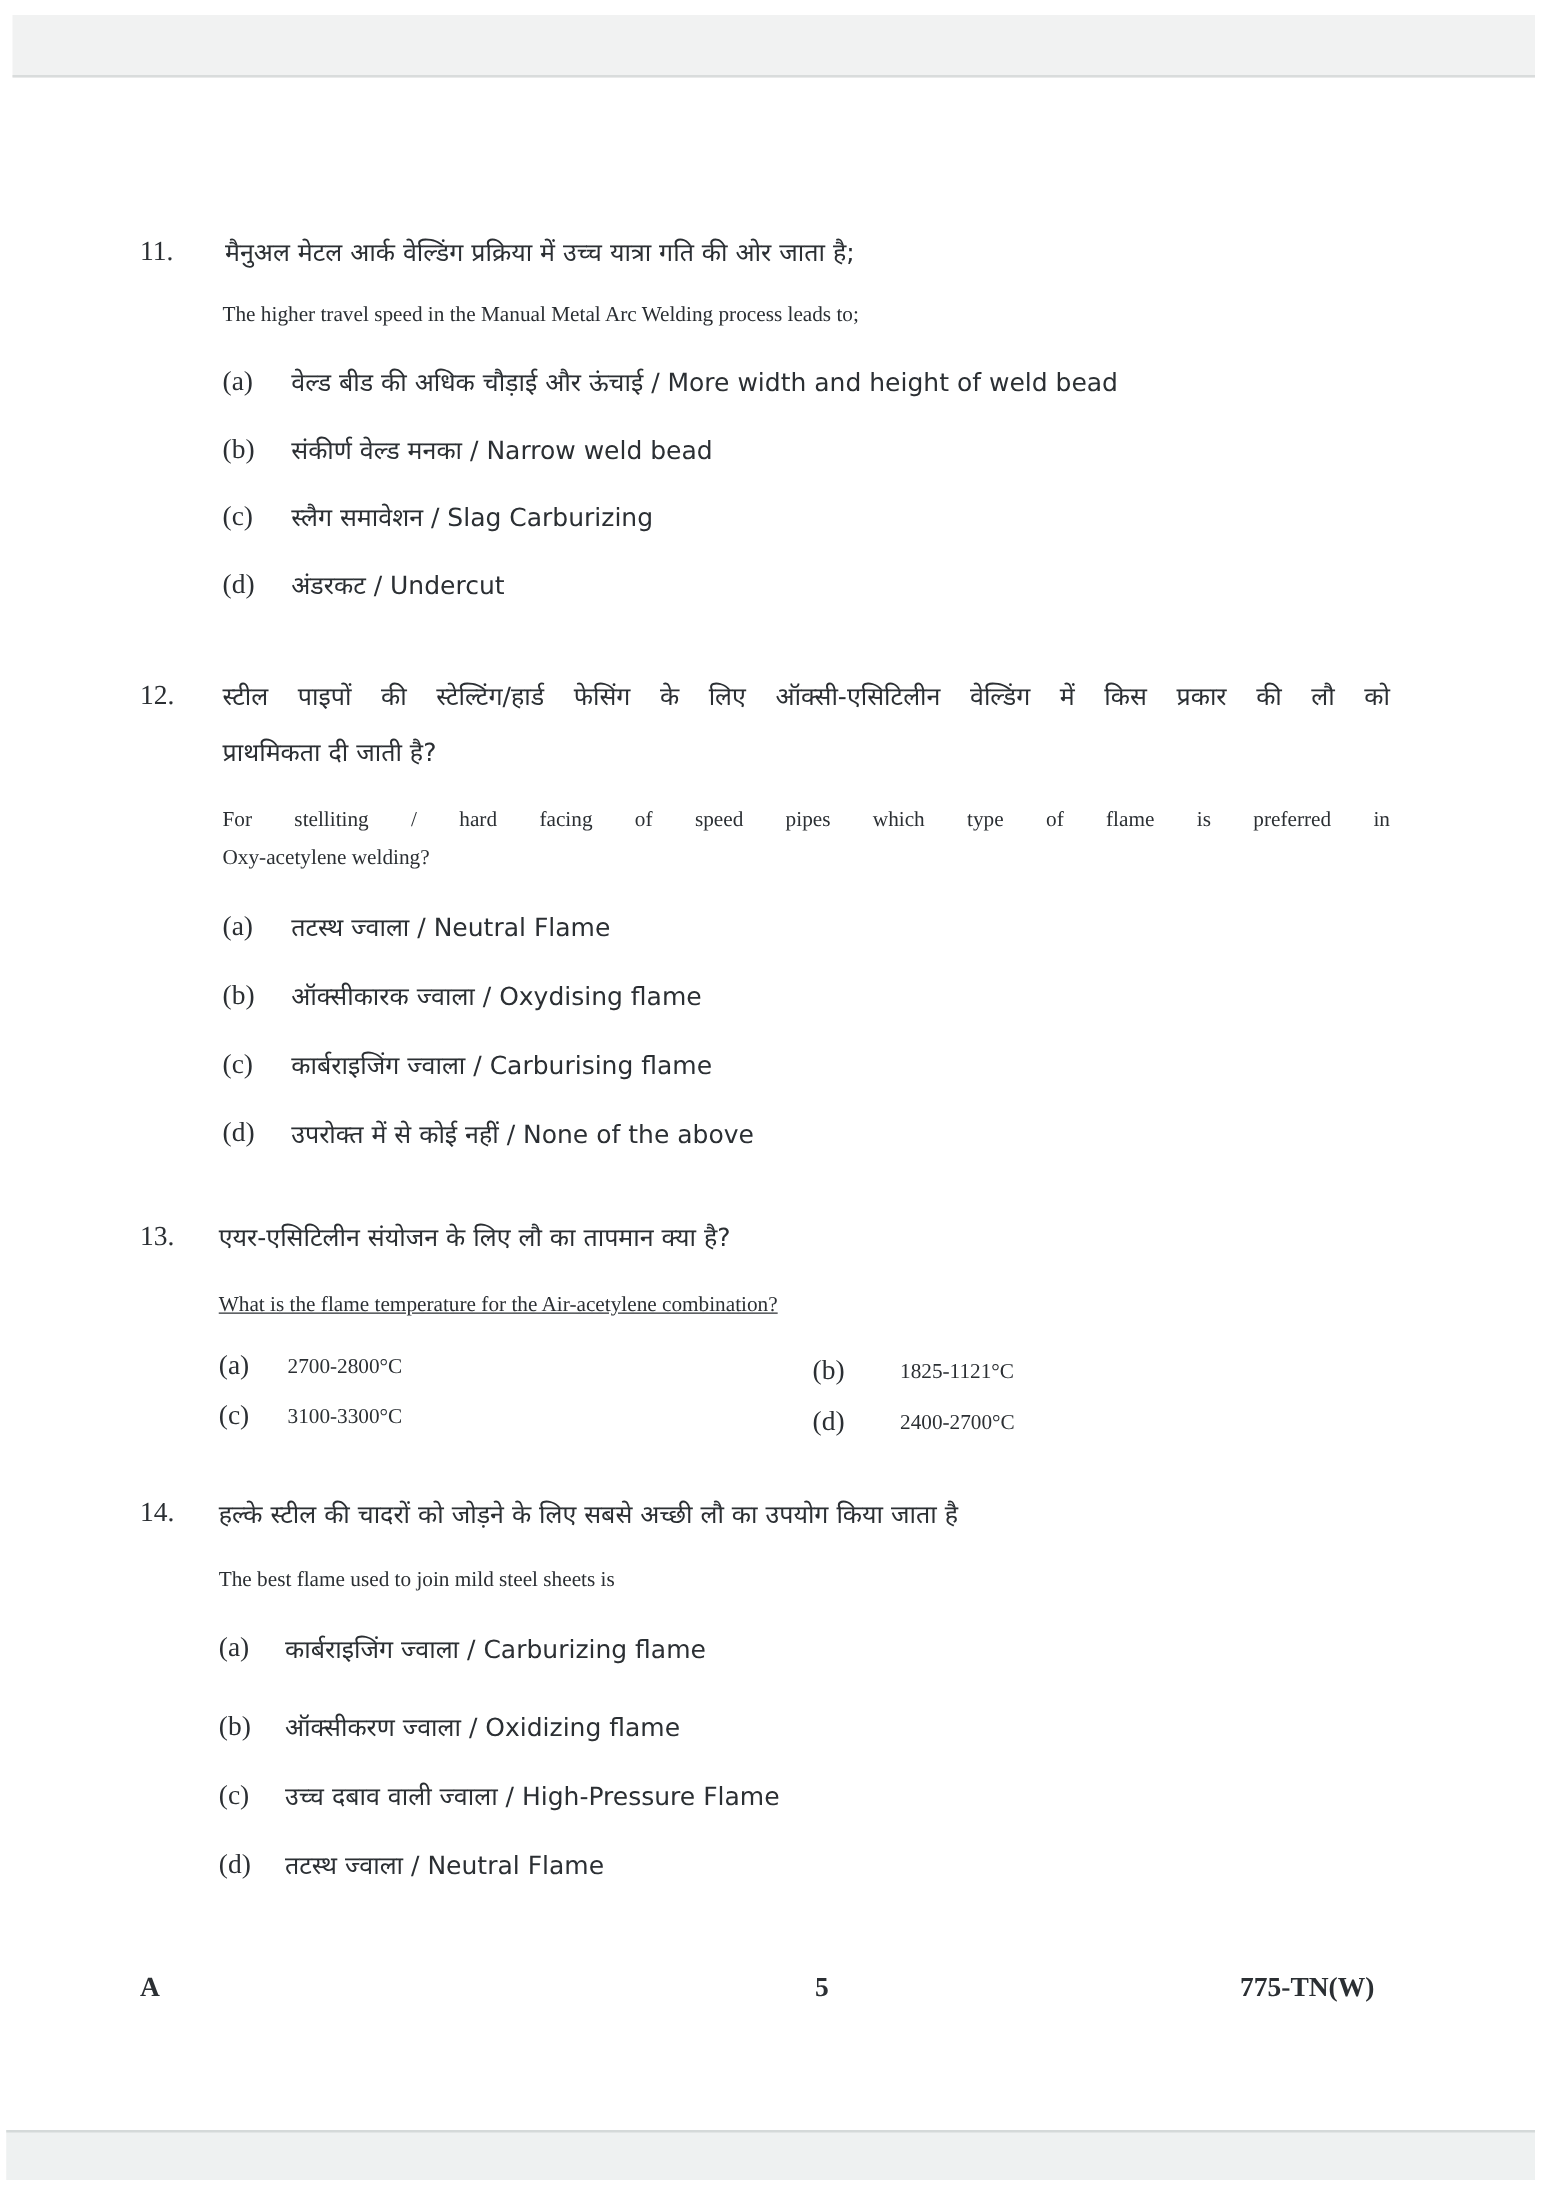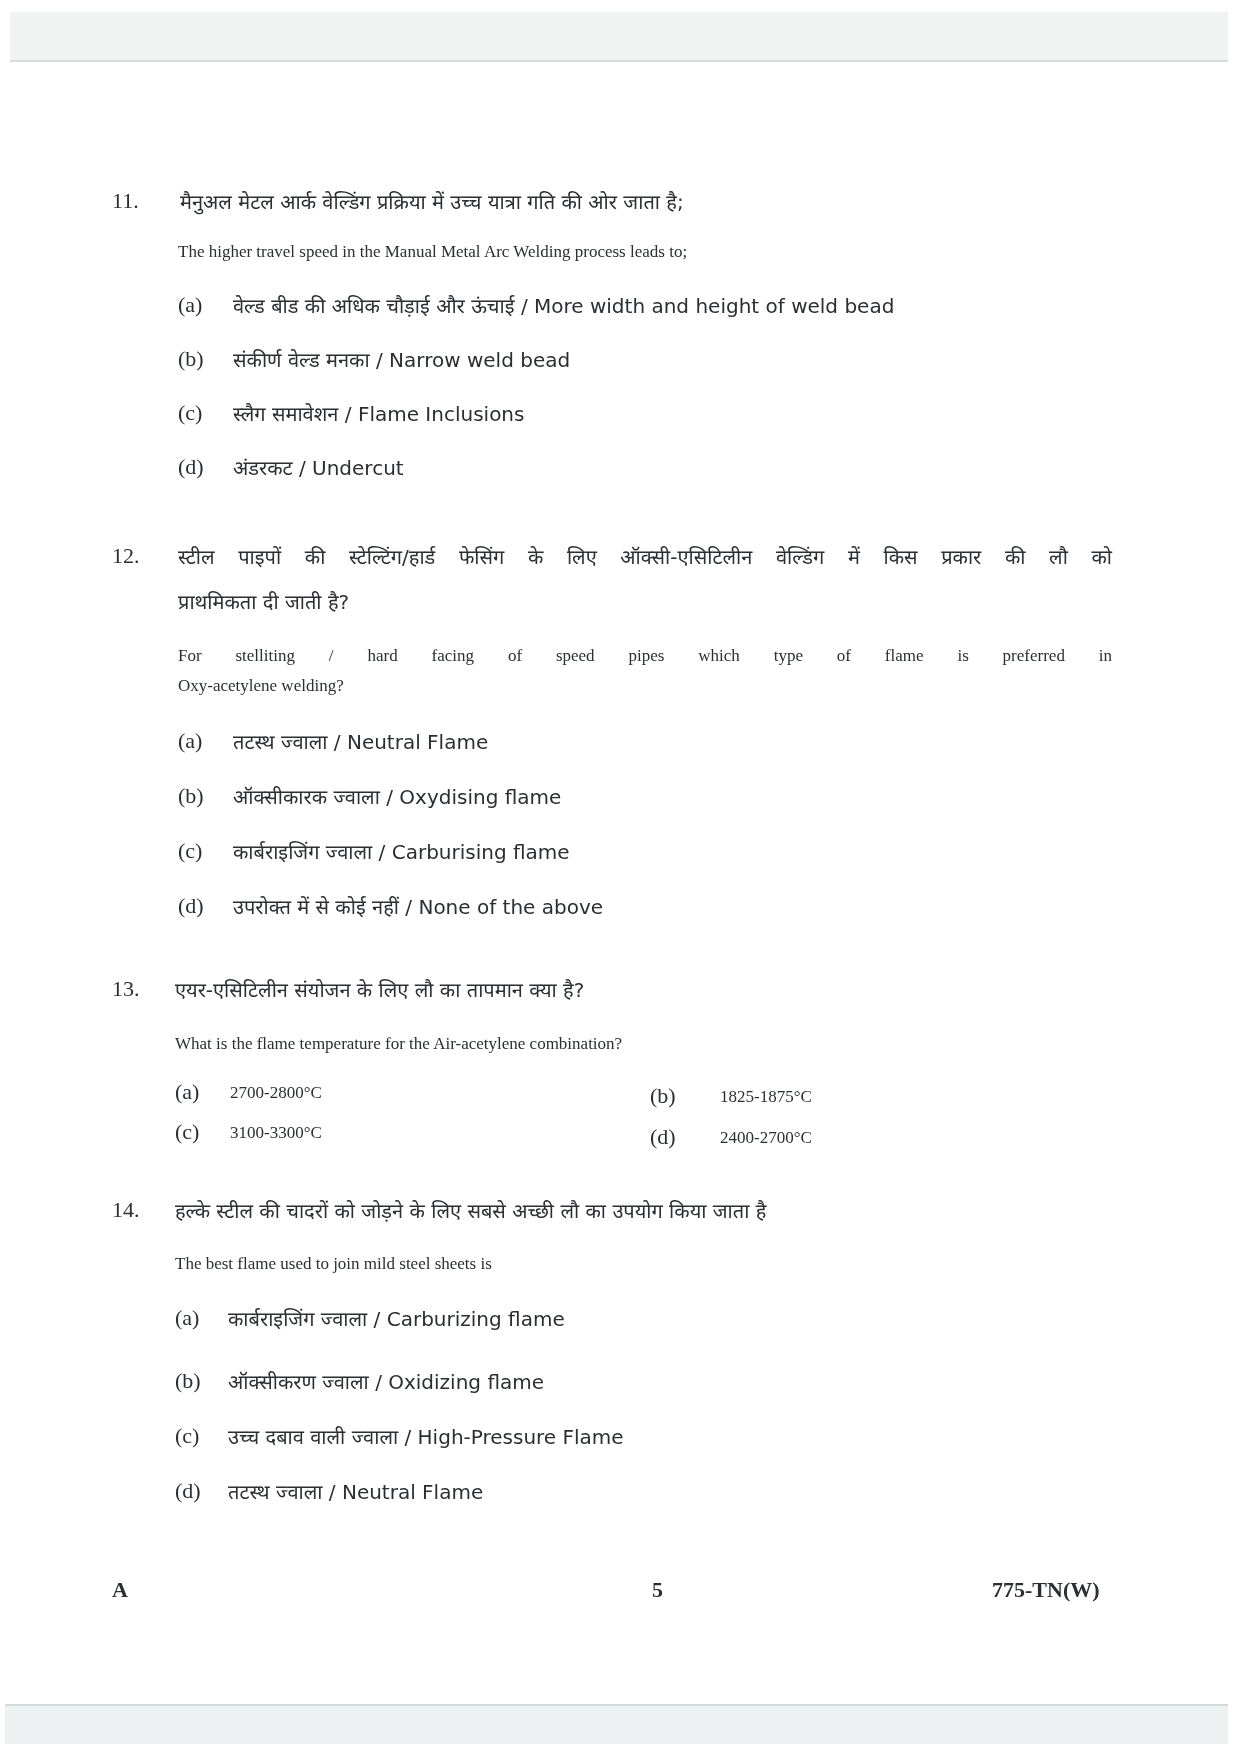--- a/index.html
+++ b/index.html
@@ -36,21 +36,21 @@
   <div>
     <span class="optlabel" style="left:178px; top:292px;">(a)</span>
     <span class="line hi" style="left:233px; top:292px;">वेल्ड बीड की अधिक चौड़ाई और ऊंचाई / More width and height of weld bead</span>
   </div>
   <div>
     <span class="optlabel" style="left:178px; top:346px;">(b)</span>
     <span class="line hi" style="left:233px; top:346px;">संकीर्ण वेल्ड मनका / Narrow weld bead</span>
   </div>
   <div>
     <span class="optlabel" style="left:178px; top:400px;">(c)</span>
-    <span class="line hi" style="left:233px; top:400px;">स्लैग समावेशन / Flame Inclusions</span>
+    <span class="line hi" style="left:233px; top:400px;">स्लैग समावेशन / Slag Carburizing</span>
   </div>
   <div>
     <span class="optlabel" style="left:178px; top:454px;">(d)</span>
     <span class="line hi" style="left:233px; top:454px;">अंडरकट / Undercut</span>
   </div>
 </div>
 
 <div>
   <span class="qnum" style="top:543px;">12.</span>
   <div class="line hi justify" style="left:178px; top:543px; width:934px;">स्टील पाइपों की स्टेल्टिंग/हार्ड फेसिंग के लिए ऑक्सी-एसिटिलीन वेल्डिंग में किस प्रकार की लौ को</div>
@@ -71,28 +71,28 @@
   </div>
   <div>
     <span class="optlabel" style="left:178px; top:893px;">(d)</span>
     <span class="line hi" style="left:233px; top:893px;">उपरोक्त में से कोई नहीं / None of the above</span>
   </div>
 </div>
 
 <div>
   <span class="qnum" style="top:976px;">13.</span>
   <div class="line hi" style="left:175px; top:976px;">एयर-एसिटिलीन संयोजन के लिए लौ का तापमान क्या है?</div>
-  <div class="line en" style="left:175px; top:1030px;">What is the flame temperature for the Air-acetylene combination?</div>
+  <div class="line en" style="left:175px; top:1030px;text-decoration:underline;">What is the flame temperature for the Air-acetylene combination?</div>
   <div>
     <span class="optlabel" style="left:175px; top:1079px;">(a)</span>
     <span class="line en" style="left:230px; top:1079px;">2700-2800°C</span>
   </div>
   <div>
     <span class="optlabel" style="left:650px; top:1083px;">(b)</span>
-    <span class="line en" style="left:720px; top:1083px;">1825-1875°C</span>
+    <span class="line en" style="left:720px; top:1083px;">1825-1121°C</span>
   </div>
   <div>
     <span class="optlabel" style="left:175px; top:1119px;">(c)</span>
     <span class="line en" style="left:230px; top:1119px;">3100-3300°C</span>
   </div>
   <div>
     <span class="optlabel" style="left:650px; top:1124px;">(d)</span>
     <span class="line en" style="left:720px; top:1124px;">2400-2700°C</span>
   </div>
 </div>

